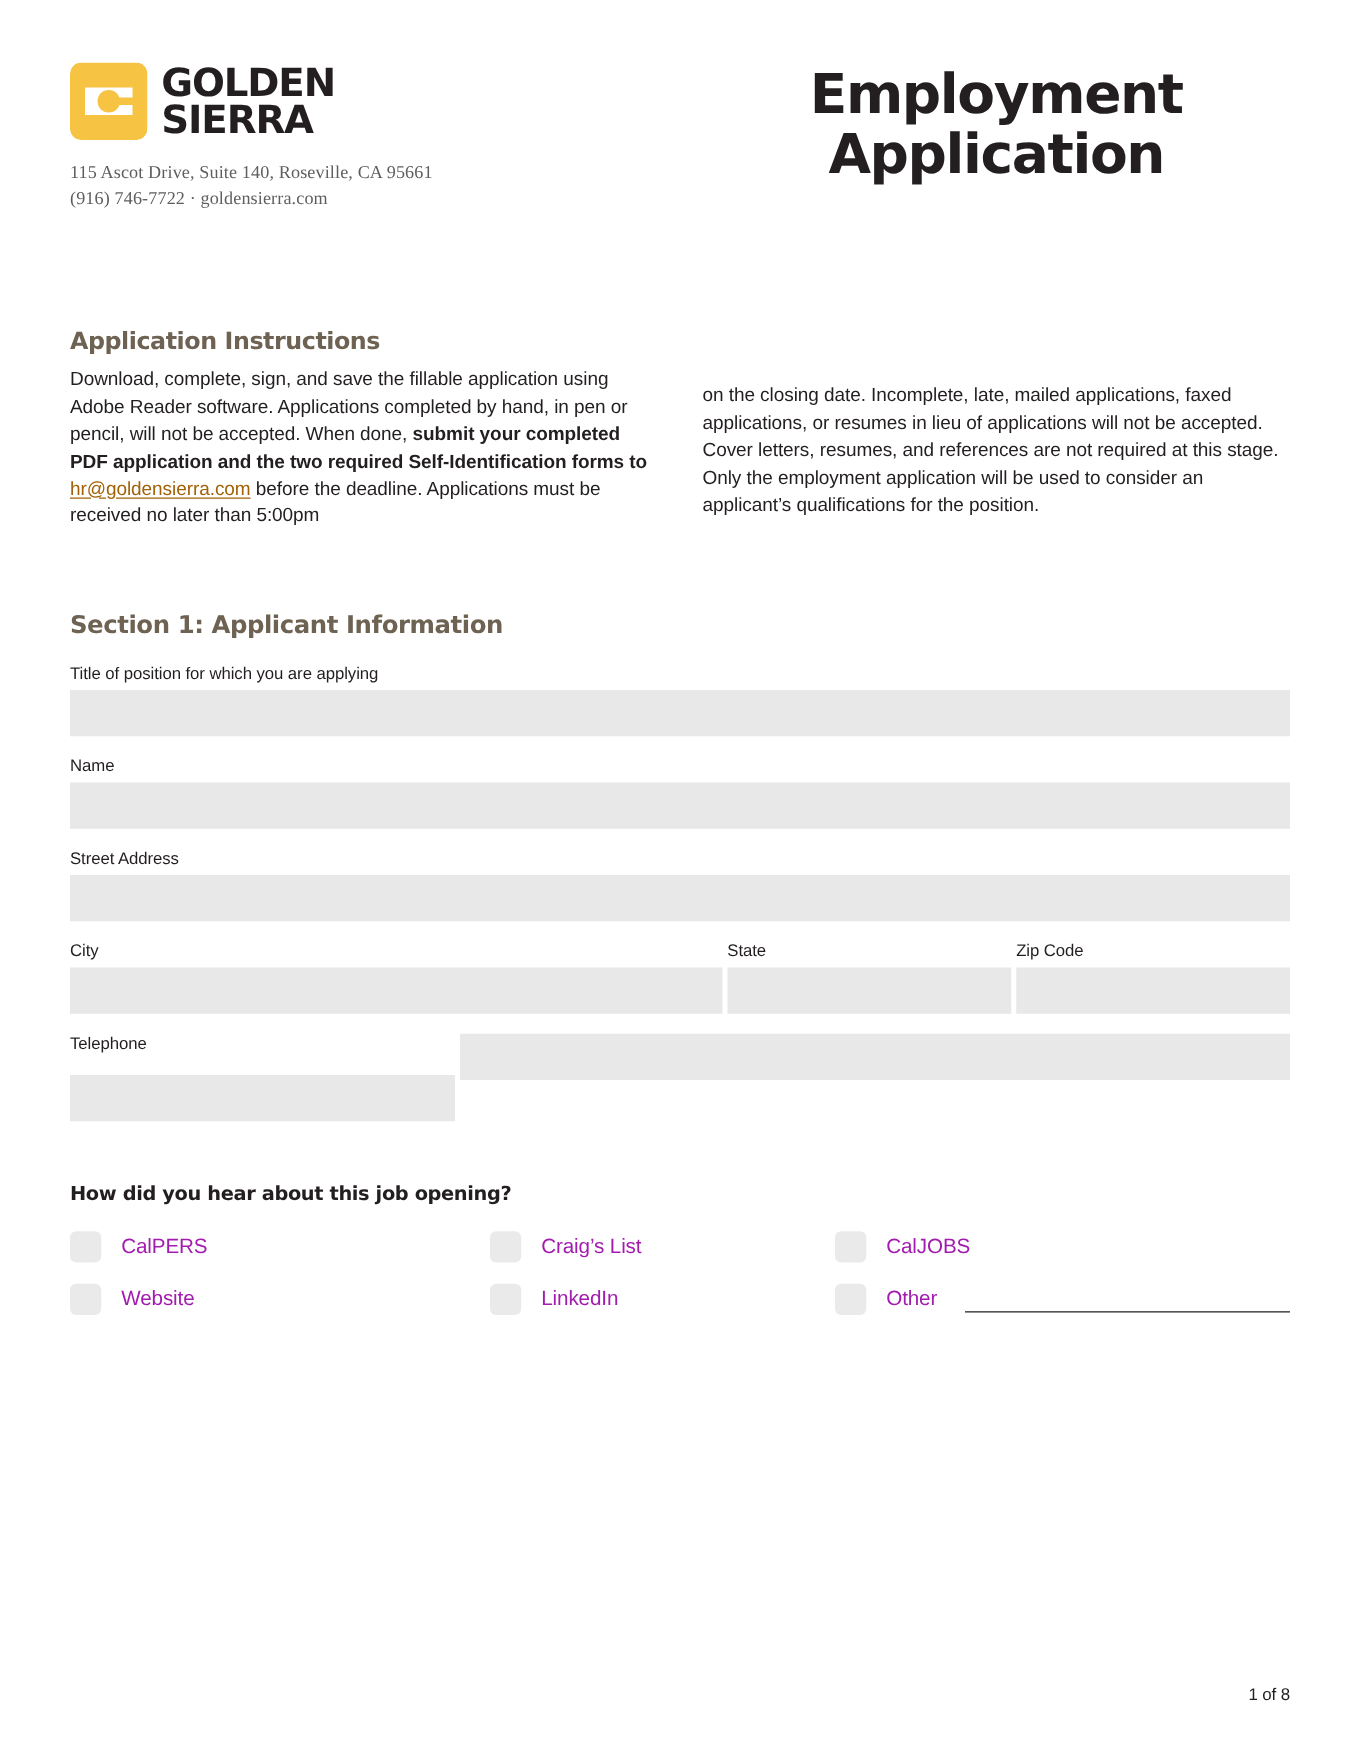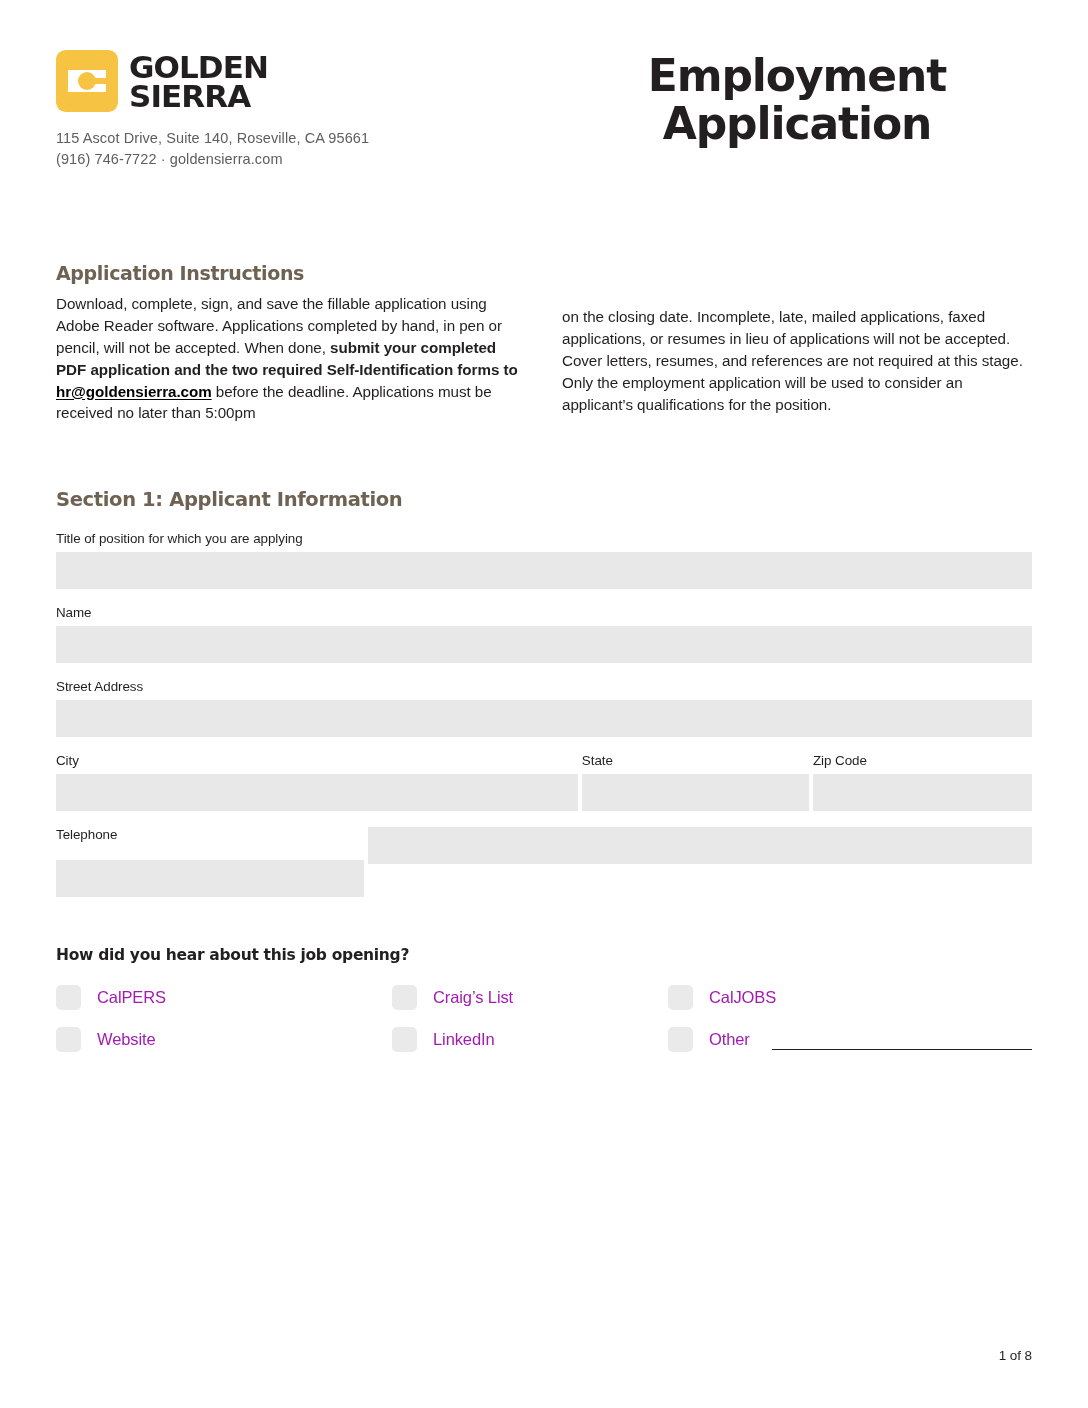--- a/index.html
+++ b/index.html
@@ -51,20 +51,21 @@
     color: #231F20;
     padding-top: 1px;
   }
   .wordmark div { display: block; }
   .address {
     margin-top: 16px;
     font-size: 14.5px;
     line-height: 1.45;
     color: #5E5E5E;
     letter-spacing: 0.1px;
+    font-family: Liberation Serif, serif;
   }
   .doc-title {
     font-family: "DejaVu Sans", sans-serif;
     font-weight: bold;
     font-size: 44px;
     line-height: 1.08;
     letter-spacing: -1.1px;
     color: #231F20;
     text-align: center;
     width: 470px;
@@ -94,22 +95,22 @@
   .col {
     width: 470px;
     font-size: 15.2px;
     line-height: 1.44;
     color: #231F20;
     letter-spacing: -0.05px;
   }
   .col.right { padding-top: 13px; }
   .col b { font-weight: bold; }
   .mail-link {
-    color: #000000;
-    font-weight: bold;
+    color: #a16207;
+    font-weight: normal;
     text-decoration: underline;
     text-underline-offset: 2px;
   }
 
   
   .section1 {
     position: absolute;
     left: 56px; top: 488px;
     width: 976px;
   }

